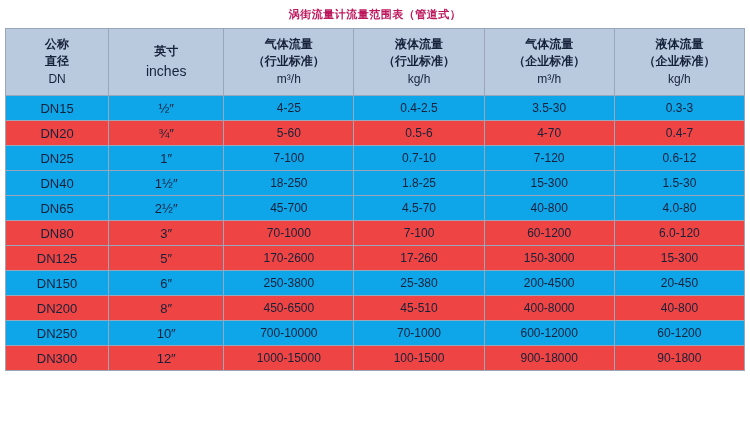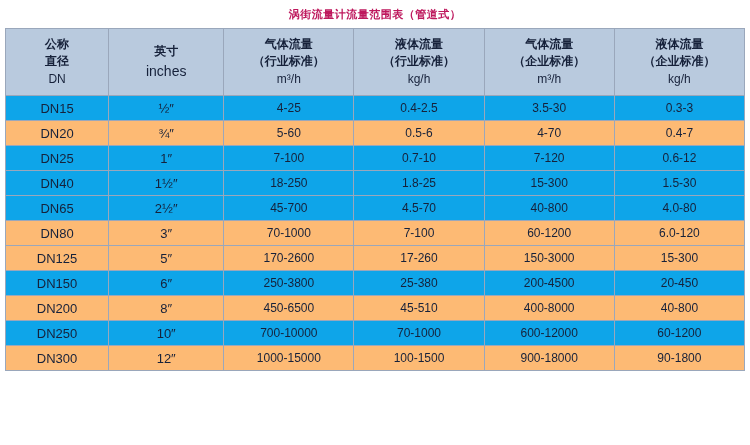--- a/index.html
+++ b/index.html
@@ -67,21 +67,21 @@
   }
   tbody td {
     height: 24px;
     padding: 0 2px;
     font-size: 12.5px;
   }
   tbody tr.odd td {
     background: #0ea5e9;
   }
   tbody tr.even td {
-    background: #fdba74;
+    background: #ef4444;
   }
   tbody td.c-dn {
     font-size: 13px;
   }
   tbody td.c-inch {
     font-size: 13px;
   }
   col.w-dn { width: 103px; }
   col.w-inch { width: 115px; }
   col.w-val { width: 130px; }

